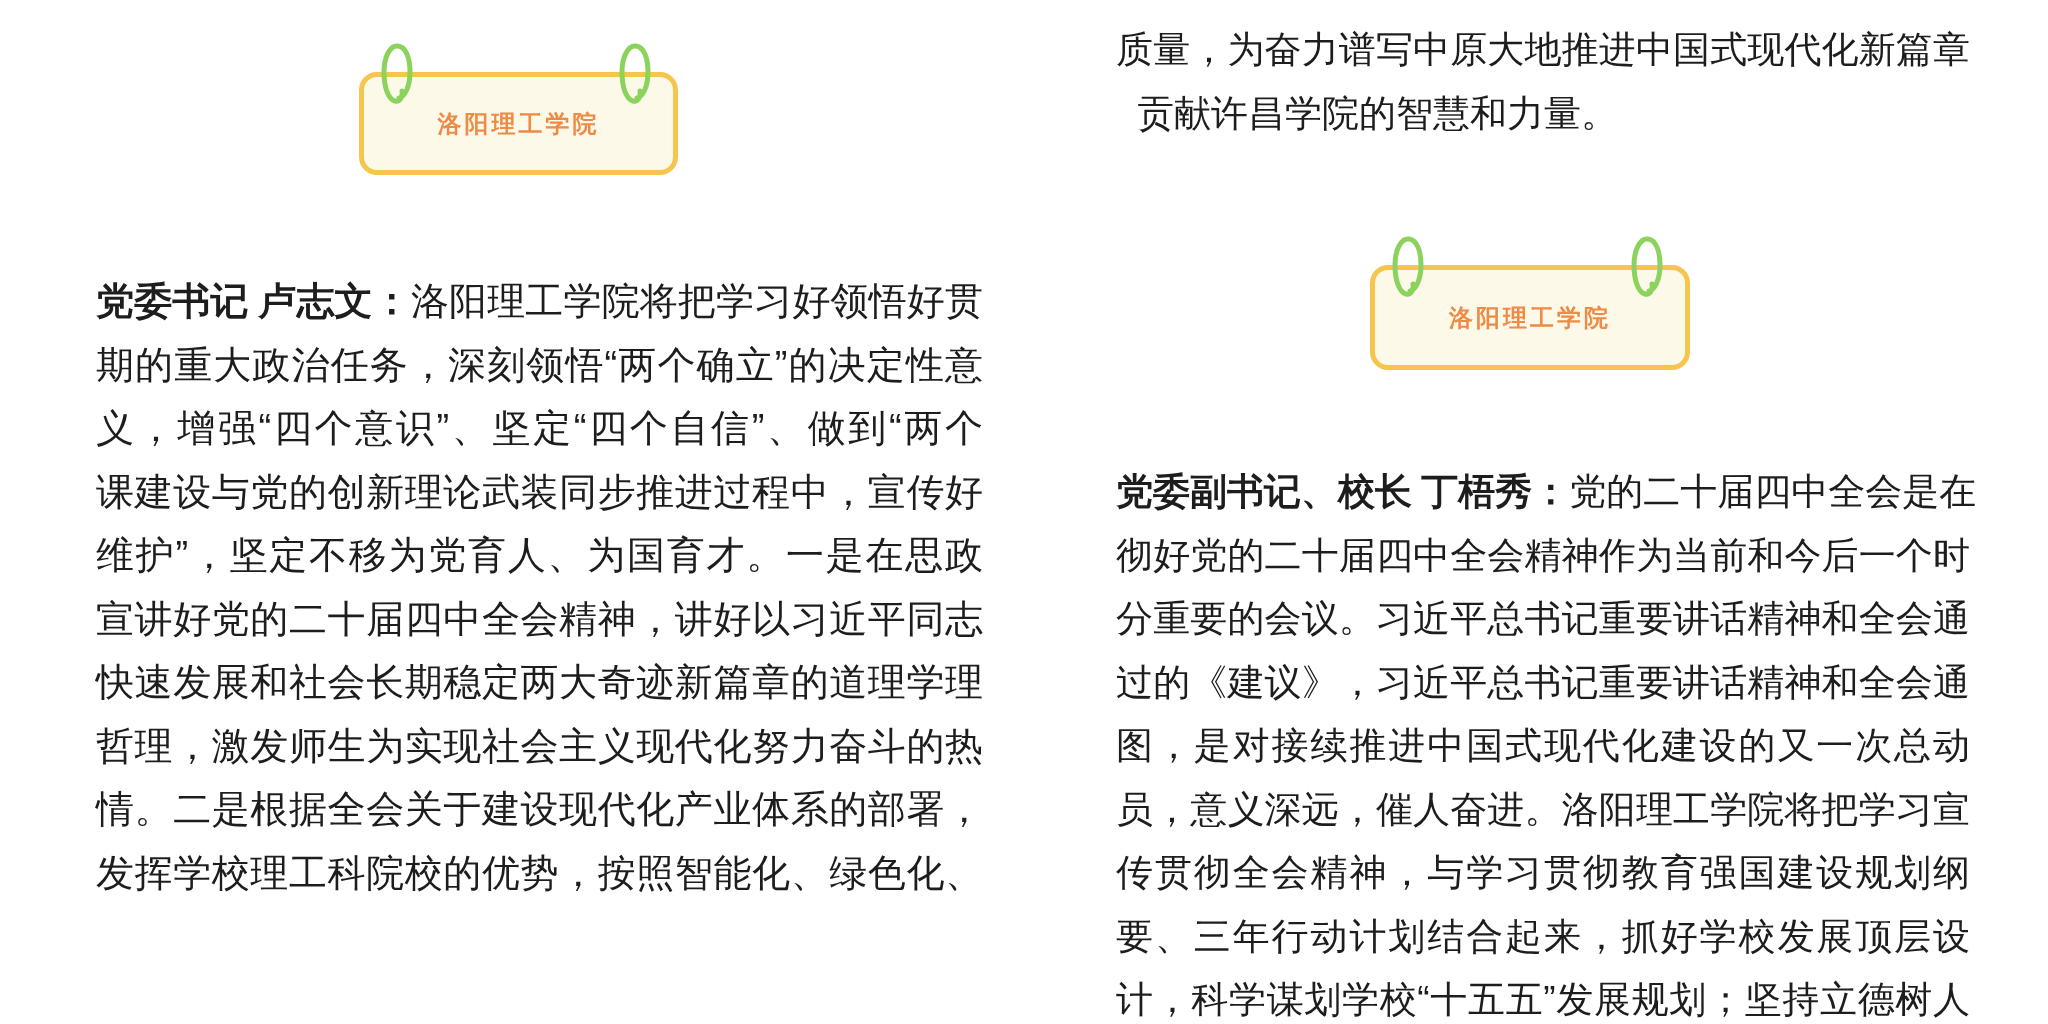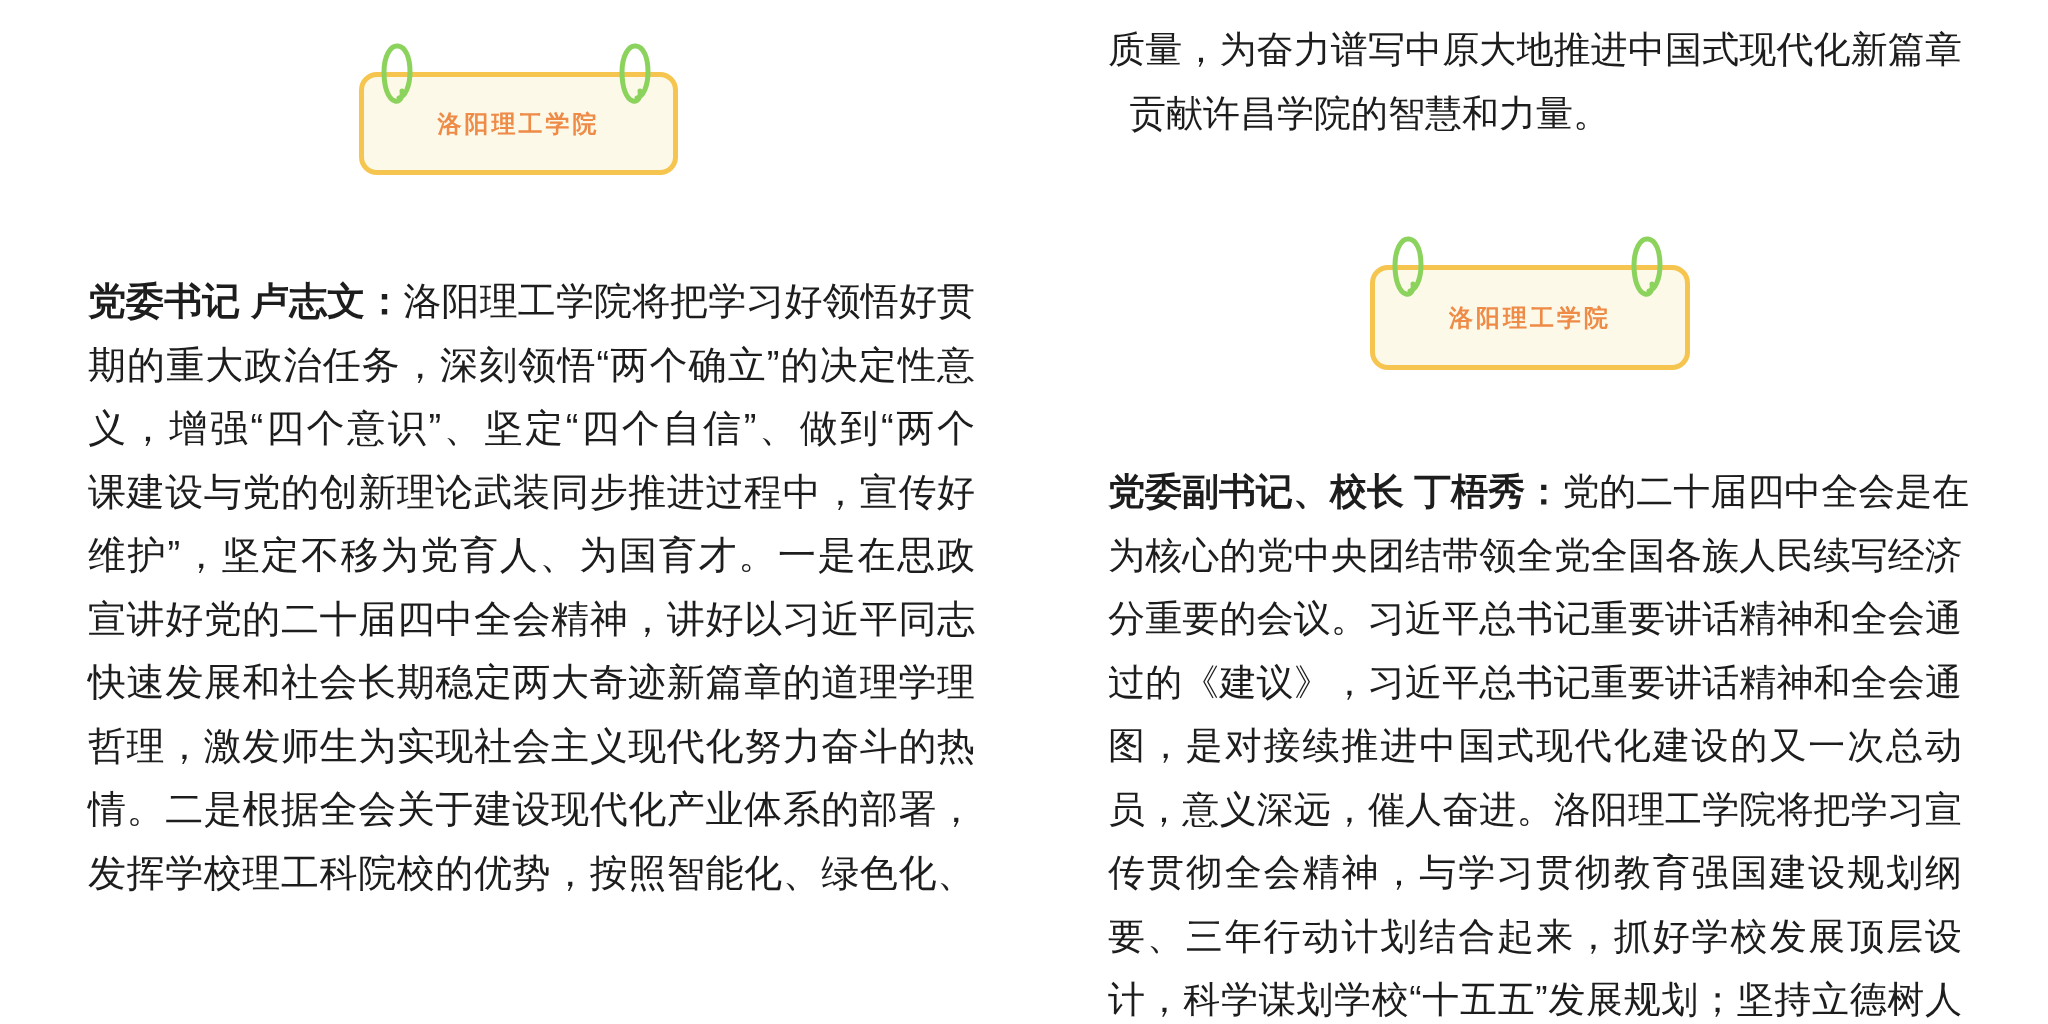--- a/index.html
+++ b/index.html
@@ -34,31 +34,31 @@
     color:var(--badge-text);
     font-size:24px;font-weight:700;letter-spacing:3px;
     white-space:nowrap;
   }
   .ring{position:absolute;top:-34px;width:32px;height:66px;}
   .ring.left{left:17px;}
   .ring.right{right:22px;}
   .ring svg{display:block;width:32px;height:66px;}
 
   
-  .para{position:absolute;left:8px;}
+  .para{position:absolute;left:16px;}
   .para .line{
     text-align:justify;
     text-align-last:justify;
     line-height:63.5px;
     height:63.5px;
     white-space:nowrap;
     overflow:visible;
   }
   .para .line.last{text-align-last:left;margin-left:21px;}
-  .para .line b{font-weight:700;}
+  .para .line b{font-weight:700;font-family:Liberation Serif, serif;}
   .column.left .para{font-size:38px;}
   .column.right .para{font-size:37px;}
 
   .para.left-main{top:270px;width:887px;}
   .para.right-top{top:18px;width:854px;}
   .para.right-main{top:460px;width:854px;}
 
   .badge.badge-left{left:279px;top:72px;width:319px;height:103px;}
   .badge.badge-right{left:270px;top:265px;width:320px;height:105px;}
 </style>
@@ -113,21 +113,21 @@
       <span class="ring right">
         <svg viewBox="0 0 32 66" fill="none">
           <path d="M 21 48 C 22 54 19 59 14 58 C 7 56 3 44 3 29 C 3 14 9 2 17 3 C 25 4 29 15 29 29 C 29 43 24 54 18 55" stroke="#8CD35D" stroke-width="5" stroke-linecap="round"></path>
         </svg>
       </span>
       <span class="label">洛阳理工学院</span>
     </div>
 
     <div class="para right-main">
         <div class="line"><b>党委副书记、校长 丁梧秀：</b>党的二十届四中全会是在</div>
-        <div class="line">为核心的党中央团结带领全党全国各族人民续写经济</div>
+        <div class="line">彻好党的二十届四中全会精神作为当前和今后一个时</div>
         <div class="line">分重要的会议。习近平总书记重要讲话精神和全会通</div>
         <div class="line">过的《建议》，习近平总书记重要讲话精神和全会通</div>
         <div class="line">图，是对接续推进中国式现代化建设的又一次总动</div>
         <div class="line">员，意义深远，催人奋进。洛阳理工学院将把学习宣</div>
         <div class="line">传贯彻全会精神，与学习贯彻教育强国建设规划纲</div>
         <div class="line">要、三年行动计划结合起来，抓好学校发展顶层设</div>
         <div class="line">计，科学谋划学校“十五五”发展规划；坚持立德树人</div>
       </div>
   </section>
 

